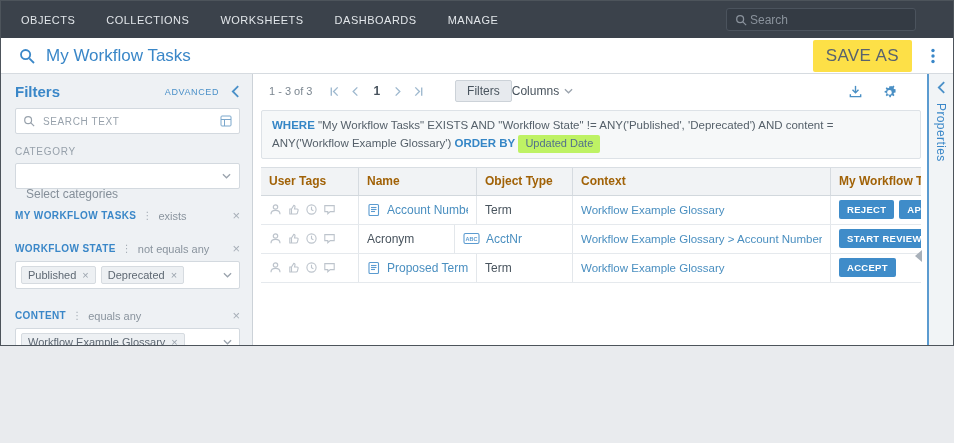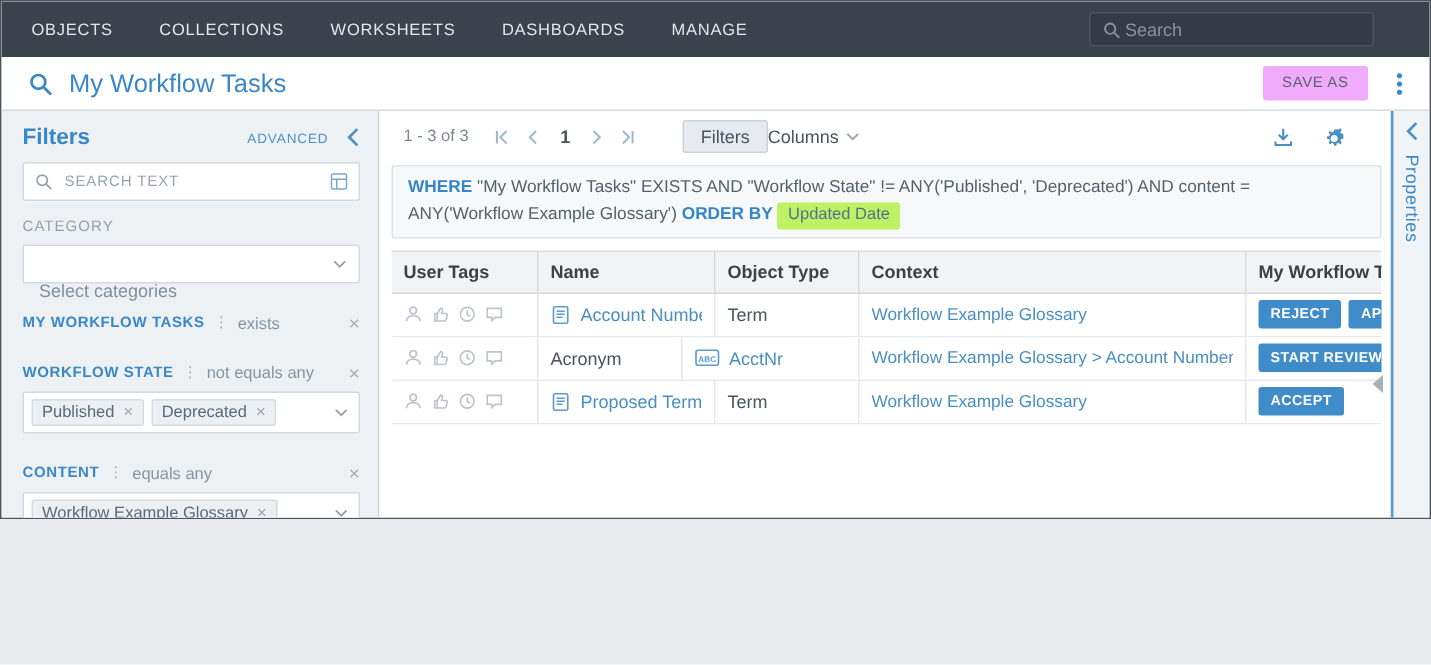--- a/index.html
+++ b/index.html
@@ -15,22 +15,22 @@
   .nav-items{display:flex;gap:31px;align-items:center;}
   .nav-item{font-size:11px;letter-spacing:.5px;color:#e2e6ea;cursor:pointer;white-space:nowrap;}
   .nav-search{margin-left:auto;margin-right:37px;width:190px;height:23px;background:#343b44;
     border:1px solid #4b535d;border-radius:3px;display:flex;align-items:center;padding:0 8px;gap:1px;color:#8a929c;}
   .nav-search input{flex:1;background:transparent;border:none;outline:none;color:#ced3d8;font-size:12px;font-family:inherit;min-width:0;}
   .nav-search input::placeholder{color:#8a929c;}
   
   .titlebar{height:36px;background:#fff;border-bottom:1px solid #d6dbe0;display:flex;align-items:center;padding:0 10px 0 18px;gap:11px;}
   .titlebar .t-search{color:var(--accent,#3a87c8);display:flex;}
   .page-title{font-size:17px;color:var(--accent,#3a87c8);font-weight:400;}
-  .saveas{margin-left:auto;background:#f0abfc;border:none;border-radius:2px;color:#59636e;
-    font-size:10px;letter-spacing:.4px;padding:6px 13px;font-family:inherit;cursor:pointer;}
+  .saveas{margin-left:auto;background:#fde047;border:none;border-radius:2px;color:#59636e;
+    font-size:17px;letter-spacing:.4px;padding:6px 13px;font-family:inherit;cursor:pointer;}
   .kebab{color:var(--accent,#3a87c8);padding:2px 8px;display:flex;cursor:pointer;}
   
   .body{display:flex;height:368px;justify-content:space-between;}
   
   .sidebar{width:252px;min-width:252px;background:#eef1f4;border-right:1px solid #ccd2d8;display:flex;flex-direction:column;overflow:hidden;}
   .f-header{display:flex;align-items:center;padding:9px 12px 6px 14px;}
   .f-title{font-size:15px;font-weight:bold;color:var(--accent,#3a87c8);}
   .f-adv{margin-left:auto;font-size:9px;letter-spacing:.6px;color:#4a90c8;margin-right:12px;cursor:pointer;}
   .f-collapse{color:#4a90c8;display:flex;cursor:pointer;}
   .f-search{margin:2px 12px 10px 14px;height:26px;background:#fff;border:1px solid #d3d9df;border-radius:2px;
@@ -80,21 +80,21 @@
   .querybar{margin:2px 6px 8px 8px;background:#f6f8f9;border:1px solid #dde2e7;border-radius:2px;
     padding:5px 10px;font-size:11.5px;line-height:1.6;color:#55606a;flex:none;}
   .kw{color:#3586c6;font-weight:bold;}
   .badge{display:inline-block;background:#bef264;color:#53708c;border-radius:2px;padding:0 7px;font-size:11px;cursor:pointer;}
   
   .grid{margin:0 6px 0 8px;width:660px;overflow:hidden;border-top:1px solid #d9dee3;flex:none;}
   .grid-inner{width:760px;}
   .g-row{display:flex;height:29px;align-items:stretch;border-bottom:1px solid #e5e9ed;background:#fff;}
   .g-head{height:28px;background:#f1f3f5;border-bottom:1px solid #d2d8dd;}
   .c{display:flex;align-items:center;gap:6px;padding:0 8px;border-right:1px solid #e3e7eb;overflow:hidden;white-space:nowrap;}
-  .g-head .c{border-right:1px solid #d6dbe0;font-size:12px;font-weight:bold;color:#404040;}
+  .g-head .c{border-right:1px solid #d6dbe0;font-size:12px;font-weight:bold;color:#a16207;}
   .c1{width:98px;min-width:98px;gap:5px;}
   .c2{width:118px;min-width:118px;}
   .c3{width:96px;min-width:96px;}
   .c4{width:258px;min-width:258px;}
   .c5{width:190px;min-width:190px;gap:5px;}
   .tagicons{display:flex;gap:5px;color:#bdc4cc;align-items:center;}
   .tagicons span{display:flex;cursor:pointer;}
   .link{color:#4a8fc0;font-size:12px;cursor:pointer;overflow:hidden;text-overflow:clip;}
   .ctx{font-size:11.5px;}
   .otype{font-size:12px;color:#49545e;}

